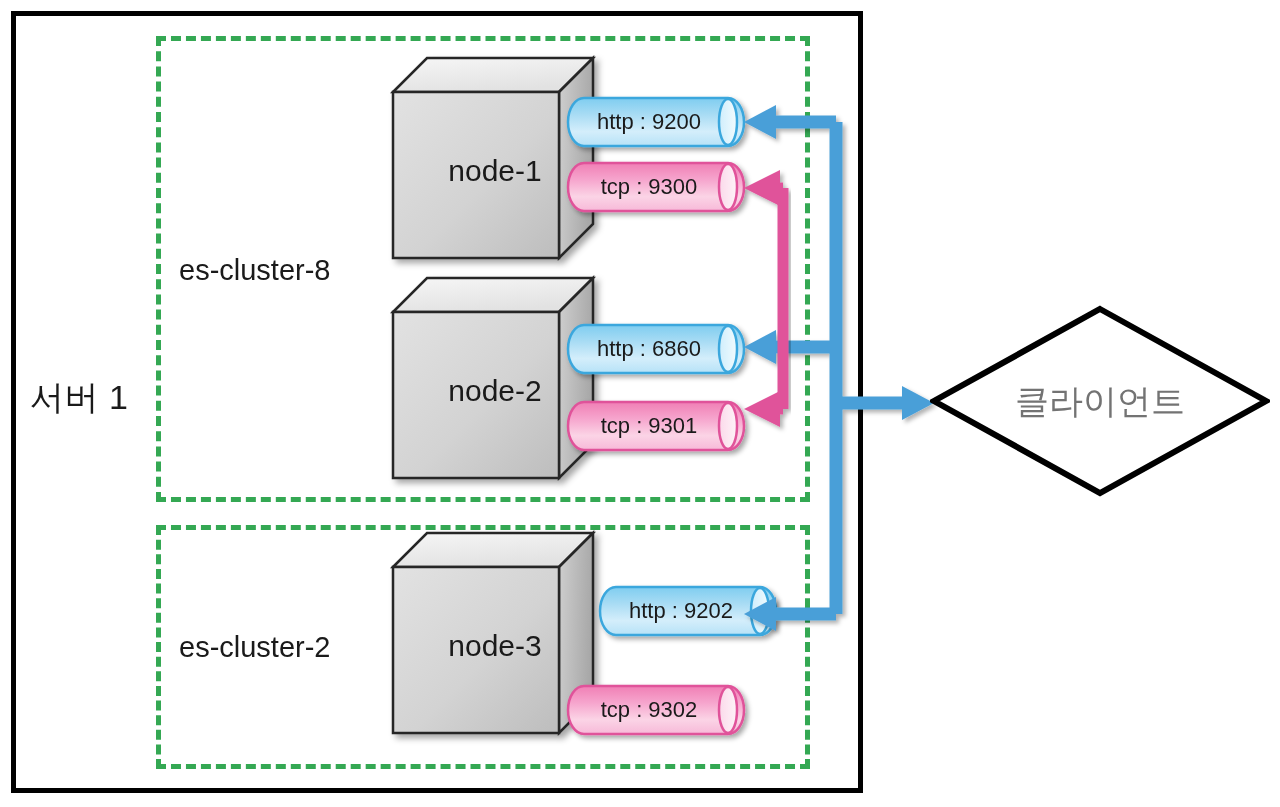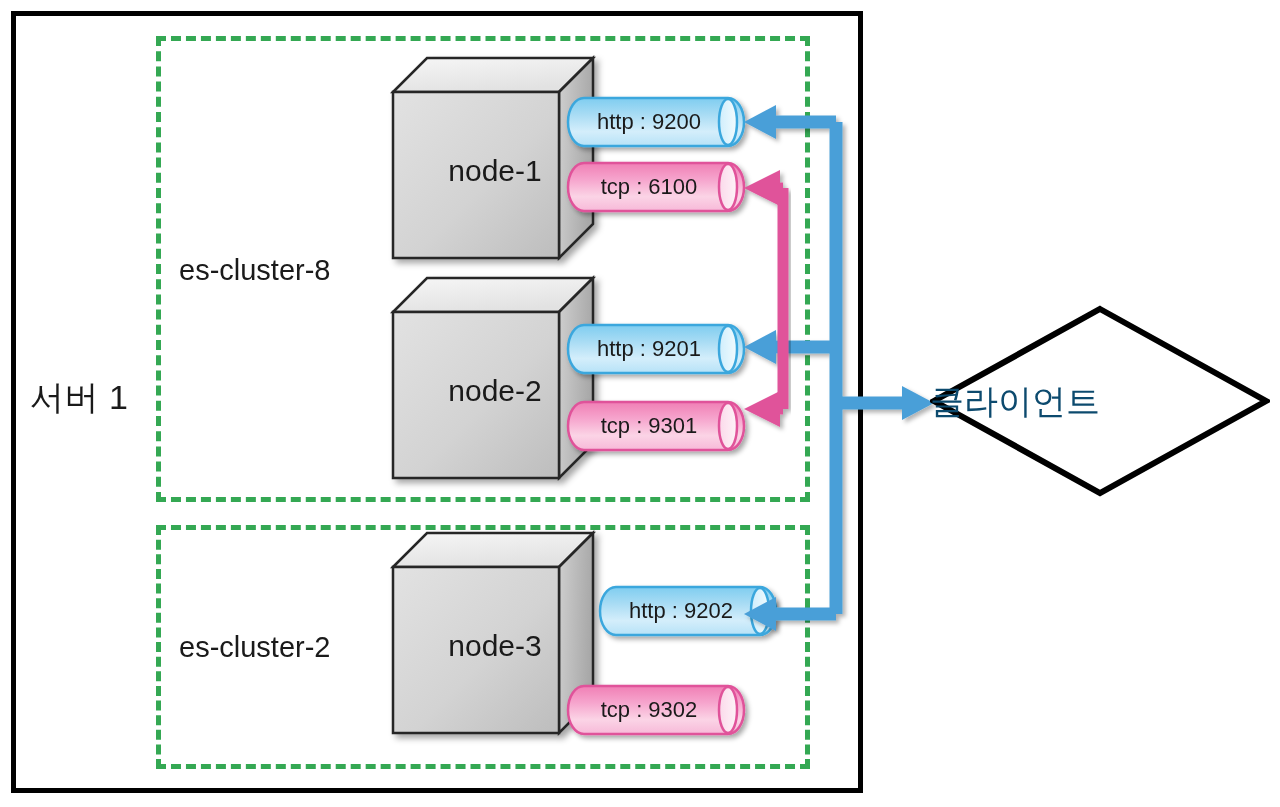--- a/index.html
+++ b/index.html
@@ -117,23 +117,23 @@
     top: 305px;
     width: 340px;
     height: 192px;
   }
   .client svg { position: absolute; left: 0; top: 0; }
   .client-label {
     position: absolute;
     left: 0; top: 0;
     width: 340px; height: 192px;
     line-height: 192px;
-    text-align: left;
+    text-align: center;
     font-size: 34px;
-    color: #0c4a6e;
+    color: #737373;
     white-space: nowrap;
     pointer-events: none;
   }
 </style>
 </head>
 <body>
 
 <div id="canvas">
 
   <div class="server-frame"></div>
@@ -234,31 +234,31 @@
     <div class="cyl-label">http : 9200</div>
   </div>
 
   <div class="cylinder cyl-tcp-1">
     <svg width="176" height="50" viewBox="0 0 176 50">
       <g filter="url(#cylShadow)">
         <path d="M14,1 H158 A16,24 0 0 1 158,49 H14 A16,24 0 0 1 14,1 Z" fill="url(#tcpGrad)" stroke="#e0529a" stroke-width="2.5"></path>
         <ellipse cx="158" cy="25" rx="9" ry="23" fill="url(#tcpCapGrad)" stroke="#e0529a" stroke-width="2.5"></ellipse>
       </g>
     </svg>
-    <div class="cyl-label">tcp : 6100</div>
+    <div class="cyl-label">tcp : 9300</div>
   </div>
 
   <div class="cylinder cyl-http-2">
     <svg width="176" height="50" viewBox="0 0 176 50">
       <g filter="url(#cylShadow)">
         <path d="M14,1 H158 A16,24 0 0 1 158,49 H14 A16,24 0 0 1 14,1 Z" fill="url(#httpGrad)" stroke="#3ba7dd" stroke-width="2.5"></path>
         <ellipse cx="158" cy="25" rx="9" ry="23" fill="url(#httpCapGrad)" stroke="#3ba7dd" stroke-width="2.5"></ellipse>
       </g>
     </svg>
-    <div class="cyl-label">http : 9201</div>
+    <div class="cyl-label">http : 6860</div>
   </div>
 
   <div class="cylinder cyl-tcp-2">
     <svg width="176" height="50" viewBox="0 0 176 50">
       <g filter="url(#cylShadow)">
         <path d="M14,1 H158 A16,24 0 0 1 158,49 H14 A16,24 0 0 1 14,1 Z" fill="url(#tcpGrad)" stroke="#e0529a" stroke-width="2.5"></path>
         <ellipse cx="158" cy="25" rx="9" ry="23" fill="url(#tcpCapGrad)" stroke="#e0529a" stroke-width="2.5"></ellipse>
       </g>
     </svg>
     <div class="cyl-label">tcp : 9301</div>

